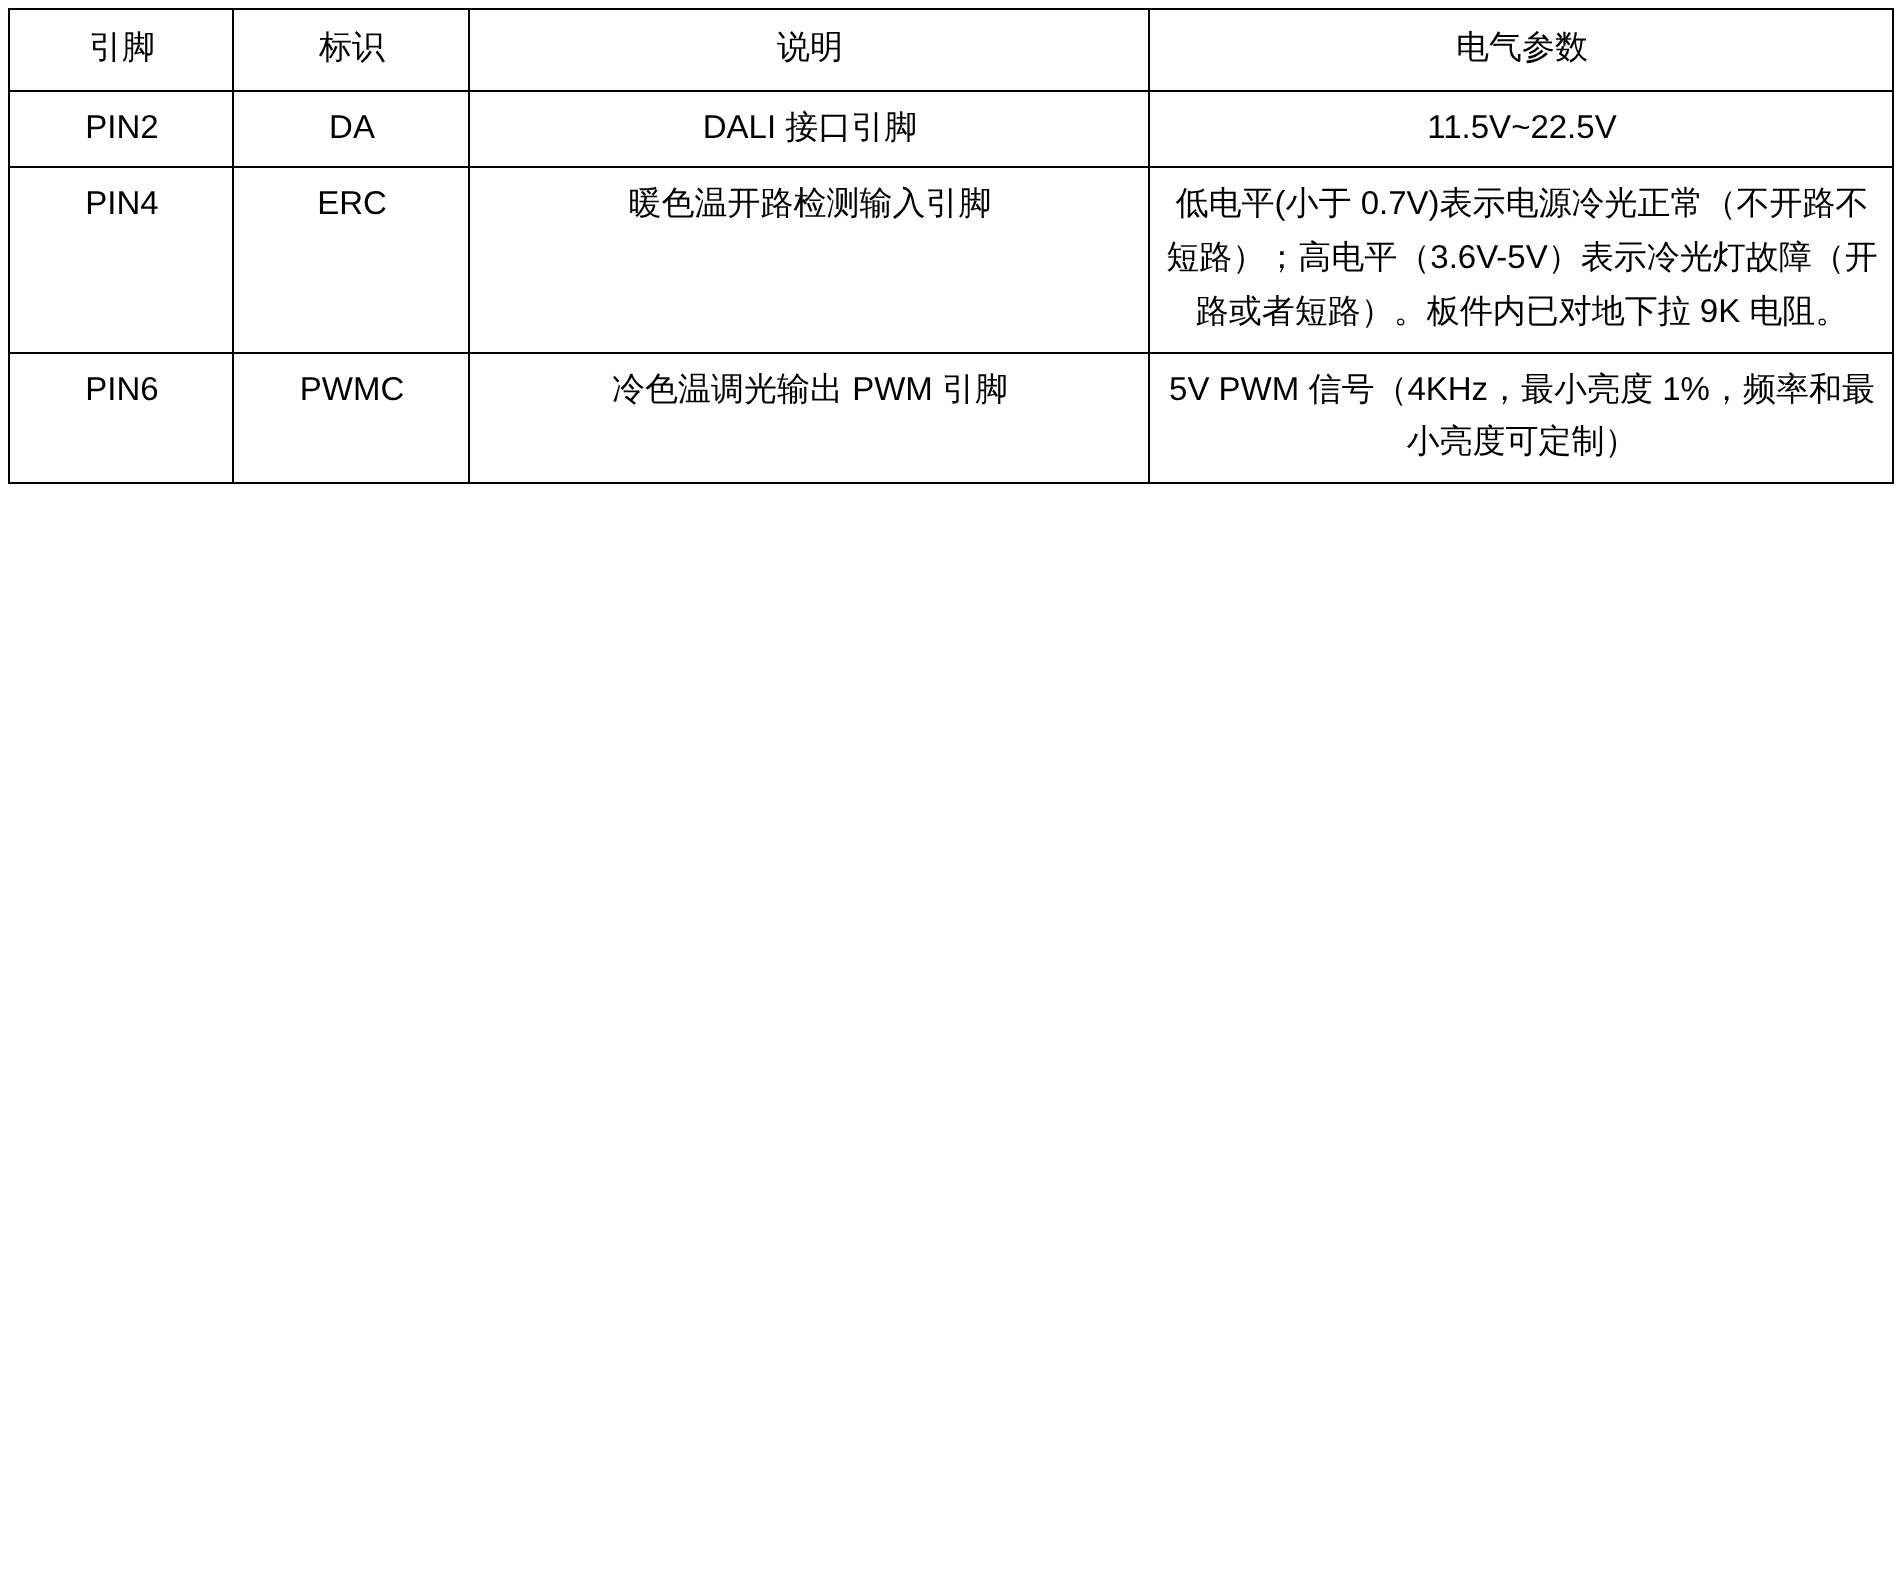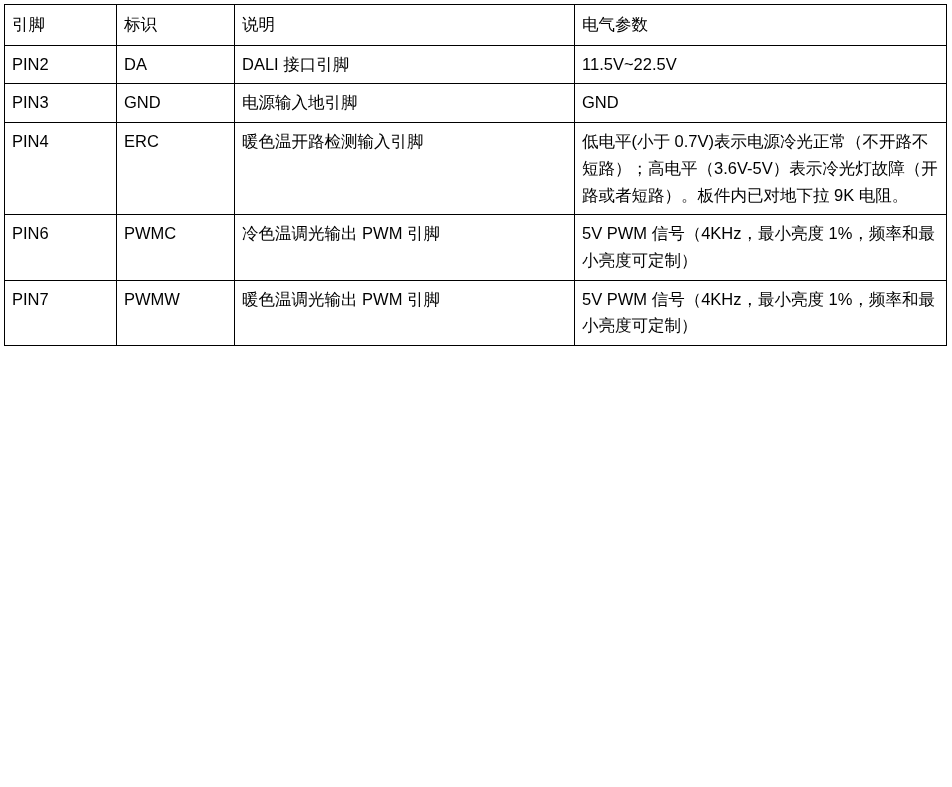--- a/index.html
+++ b/index.html
@@ -21,21 +21,21 @@
     padding: 4px 2px 0 4px;
   }
   table.pin-table {
     border-collapse: collapse;
     width: 942px;
     table-layout: fixed;
   }
   table.pin-table td, table.pin-table th {
     border: 1px solid #000000;
     vertical-align: top;
-    text-align: left;
+    text-align: center;
     font-weight: normal;
     font-size: 16.5px;
     line-height: 1.62;
     padding: 5px 6px 6px 7px;
   }
   col.c0 { width: 112px; }
   col.c1 { width: 118px; }
   col.c2 { width: 340px; }
   col.c3 { width: 372px; }
 
@@ -83,34 +83,20 @@
             <span class="cell-text">DA</span>
           </td>
         <td>
             <span class="cell-text">DALI 接口引脚</span>
           </td>
         <td>
             <span class="cell-text">11.5V~22.5V</span>
           </td>
       </tr>
 
-      <tr>
-        <td>
-            <span class="cell-text">PIN3</span>
-          </td>
-        <td>
-            <span class="cell-text">GND</span>
-          </td>
-        <td>
-            <span class="cell-text">电源输入地引脚</span>
-          </td>
-        <td>
-            <span class="cell-text">GND</span>
-          </td>
-      </tr>
 
       <tr>
         <td>
             <span class="cell-text">PIN4</span>
           </td>
         <td>
             <span class="cell-text">ERC</span>
           </td>
         <td>
             <span class="cell-text">暖色温开路检测输入引脚</span>
@@ -129,30 +115,16 @@
             <span class="cell-text">PWMC</span>
           </td>
         <td>
             <span class="cell-text">冷色温调光输出 PWM 引脚</span>
           </td>
         <td>
             <span class="cell-text">5V PWM 信号（4KHz，最小亮度 1%，频率和最小亮度可定制）</span>
           </td>
       </tr>
 
-      <tr>
-        <td>
-            <span class="cell-text">PIN7</span>
-          </td>
-        <td>
-            <span class="cell-text">PWMW</span>
-          </td>
-        <td>
-            <span class="cell-text">暖色温调光输出 PWM 引脚</span>
-          </td>
-        <td>
-            <span class="cell-text">5V PWM 信号（4KHz，最小亮度 1%，频率和最小亮度可定制）</span>
-          </td>
-      </tr>
 
     </tbody>
   </table>
 </div>
 
 </body></html>

